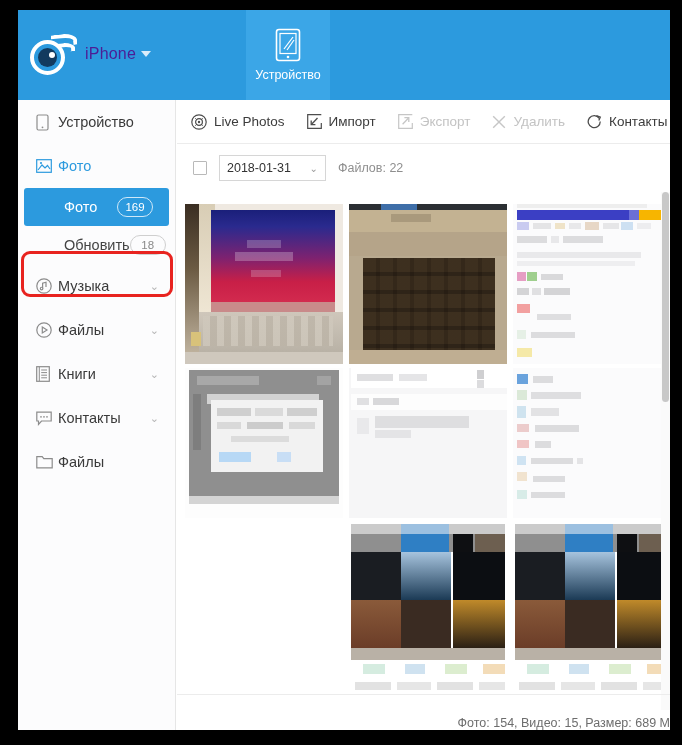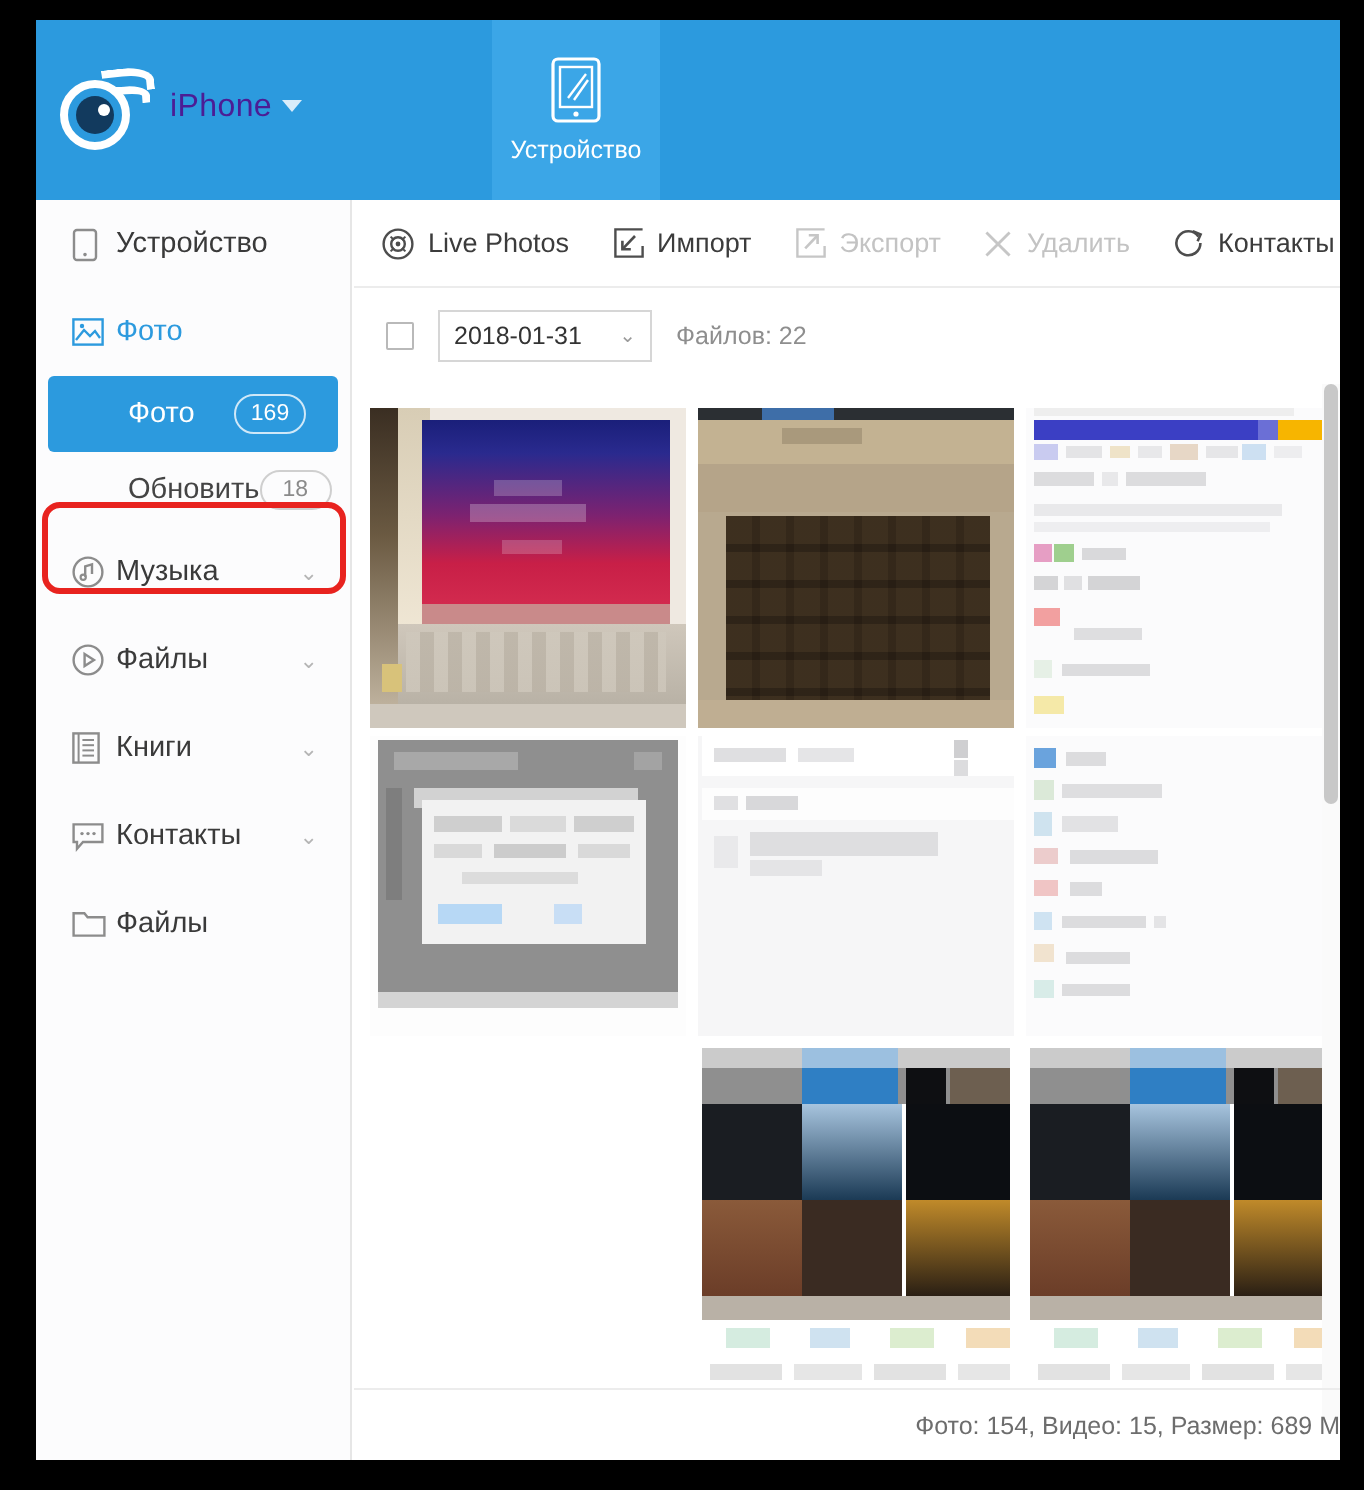--- a/index.html
+++ b/index.html
@@ -165,21 +165,21 @@
   }
   .sbar .thumb {
     position: absolute; left: 1px; top: 0;
     width: 7px; height: 210px; background: #c8c8c8; border-radius: 4px;
   }
 
   .statusbar {
     position: absolute; left: 0; bottom: 0;
     width: 493px; height: 36px;
     border-top: 1px solid #ececec;
-    display: flex; align-items: center; justify-content: flex-end;
+    display: flex; align-items: flex-end; justify-content: flex-end;
     padding-right: 0px;
   }
   .statusbar .stext {
     font-size: 12.5px; color: #6d6d6d; white-space: nowrap;
   }
   .blurimg { position:absolute; inset:0; filter: blur(1.1px); }
 </style>
 </head>
 <body>
 

